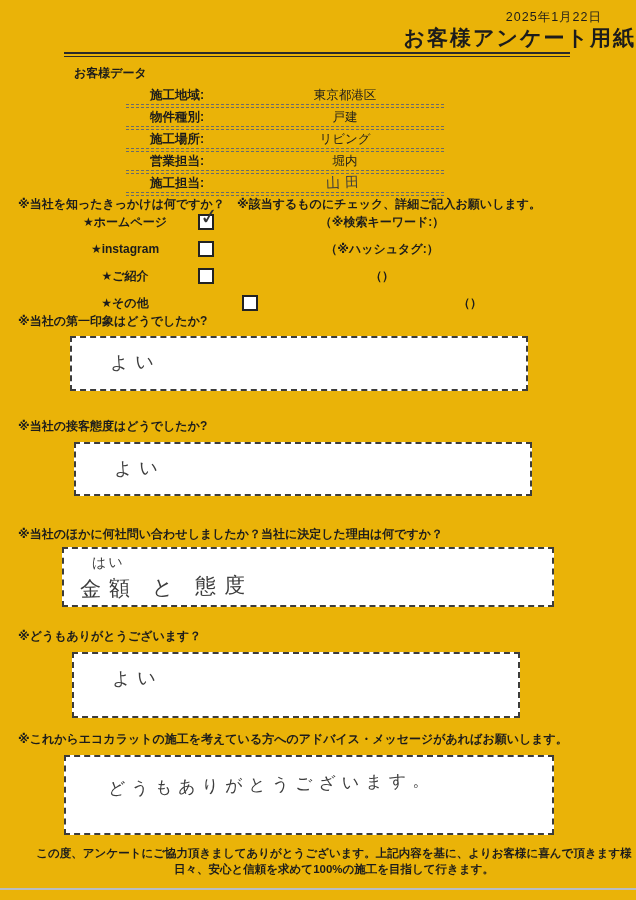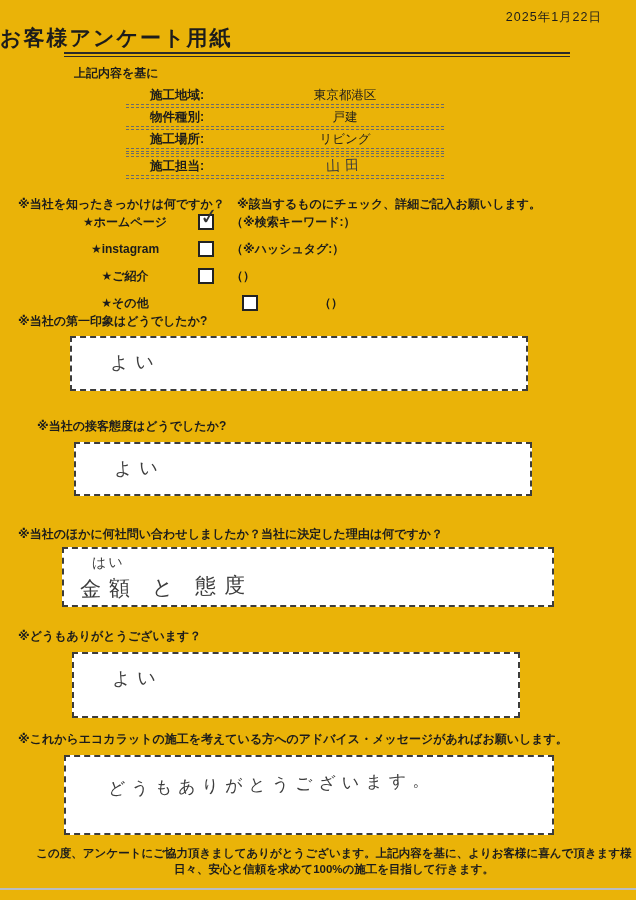--- a/index.html
+++ b/index.html
@@ -3,21 +3,21 @@
 <meta charset="utf-8">
 <style>
   * { margin:0; padding:0; box-sizing:border-box; }
   html,body { background:#888; }
   .sheet {
     position:relative; width:636px; height:900px; background:#eab308;
     font-family:"Liberation Sans","DejaVu Sans",sans-serif; color:#1c1c1c;
     margin:0 auto; overflow:hidden;
   }
   .date { position:absolute; top:9px; right:34px; font-size:12.5px; letter-spacing:1px; }
-  .title { position:absolute; top:24px; left:0; width:100%; text-align:left;
+  .title { position:absolute; top:24px; left:0; width:100%; text-align:right;
            font-size:21px; font-weight:bold; letter-spacing:2px; }
   .title-rule { position:absolute; top:52px; left:64px; width:506px; height:5px;
                 border-top:2px solid #2a2a2a; border-bottom:1px solid #2a2a2a; }
   .cust-label { position:absolute; top:65px; left:74px; font-size:12px; font-weight:bold; }
 
   .data-table { position:absolute; top:87px; left:126px; width:318px; }
   .data-row { display:flex; align-items:center; height:16px; }
   .data-row .lbl { width:120px; padding-left:24px; font-size:12.5px; font-weight:bold; white-space:nowrap; }
   .data-row .val { flex:1; text-align:center; font-size:12.5px; }
   .divider-double { height:4px; border-top:1px dashed #6a6a6a; border-bottom:1px dashed #6a6a6a; margin:1px 0; }
@@ -26,21 +26,21 @@
   .hw-name { font-size:14px; letter-spacing:5px; transform:rotate(-2deg); }
 
   .ck-header { position:absolute; top:196px; left:18px; font-size:12px; font-weight:bold;
                white-space:nowrap; }
   .ck-header span { margin-right:9px; }
   .ck-row { position:absolute; left:60px; display:flex; align-items:center; height:20px; }
   .ck-label { width:130px; text-align:center; font-size:12px; font-weight:bold; }
   .ck-box { width:16px; height:16px; border:2px solid #222; margin-left:8px; position:relative; background:#fff; }
   .ck-check { position:absolute; left:0px; top:-10px; font-size:22px; font-weight:bold; color:#333;
               transform:rotate(-6deg); line-height:1; }
-  .ck-paren { margin-left:17px; width:302px; display:flex; justify-content:flex-start;
+  .ck-paren { margin-left:17px; width:302px; display:flex; justify-content:center;
               font-size:12px; font-weight:bold; }
 
   .q-label { position:absolute; left:18px; font-size:12px; font-weight:bold; white-space:nowrap; }
   .q-box { position:absolute; border:2px dashed #3c3c3c; background:#fff; }
   .ans { position:absolute; white-space:nowrap; }
   .ans-yoi { left:38px; top:12px; font-size:18px; letter-spacing:7px; }
   .ans-sm { left:28px; top:5px; font-size:14px; letter-spacing:2px; }
   .ans-big { left:16px; top:24px; font-size:21px; letter-spacing:8px; }
   .ans-msg { left:42px; top:16px; font-size:17px; letter-spacing:6px; }
 
@@ -50,38 +50,42 @@
 </style>
 </head>
 <body>
 
 <div class="sheet">
 
   <div class="date">2025年1月22日</div>
   <div class="title">お客様アンケート用紙</div>
   <div class="title-rule"></div>
 
-  <div class="cust-label">上記内容を基に</div>
+  <div class="cust-label">お客様データ</div>
 
   <div class="data-table">
     <div class="data-row">
       <span class="lbl">施工地域:</span>
       <span class="val">東京都港区</span>
     </div>
     <div class="divider-double"></div>
     <div class="data-row">
       <span class="lbl">物件種別:</span>
       <span class="val">戸建</span>
     </div>
     <div class="divider-double"></div>
     <div class="data-row">
       <span class="lbl">施工場所:</span>
       <span class="val">リビング</span>
     </div>
     <div class="divider-double"></div>
+    <div class="data-row">
+      <span class="lbl">営業担当:</span>
+      <span class="val">堀内</span>
+    </div>
     <div class="divider-double"></div>
     <div class="data-row">
       <span class="lbl">施工担当:</span>
       <span class="val"><span class="hw hw-name">山田</span></span>
     </div>
     <div class="divider-double"></div>
   </div>
 
   <div class="ck-header">
     <span>※当社を知ったきっかけは何ですか？</span>
@@ -124,21 +128,21 @@
       <span>（</span>
       <span>）</span>
     </span>
   </div>
 
   <div class="q-label" style="top:313px;">※当社の第一印象はどうでしたか?</div>
   <div class="q-box" style="top:336px; left:70px; width:458px; height:55px;">
     <span class="ans ans-yoi hw">よい</span>
   </div>
 
-  <div class="q-label" style="top:418px;margin-left:19px;">※当社の接客態度はどうでしたか?</div>
+  <div class="q-label" style="top:418px;">※当社の接客態度はどうでしたか?</div>
   <div class="q-box" style="top:442px; left:74px; width:458px; height:54px;">
     <span class="ans ans-yoi hw">よい</span>
   </div>
 
   <div class="q-label" style="top:526px;">※当社のほかに何社問い合わせしましたか？当社に決定した理由は何ですか？</div>
   <div class="q-box" style="top:547px; left:62px; width:492px; height:60px;">
     <span class="ans ans-sm hw">はい</span>
     <span class="ans ans-big hw">金額 と 態度</span>
   </div>
 

